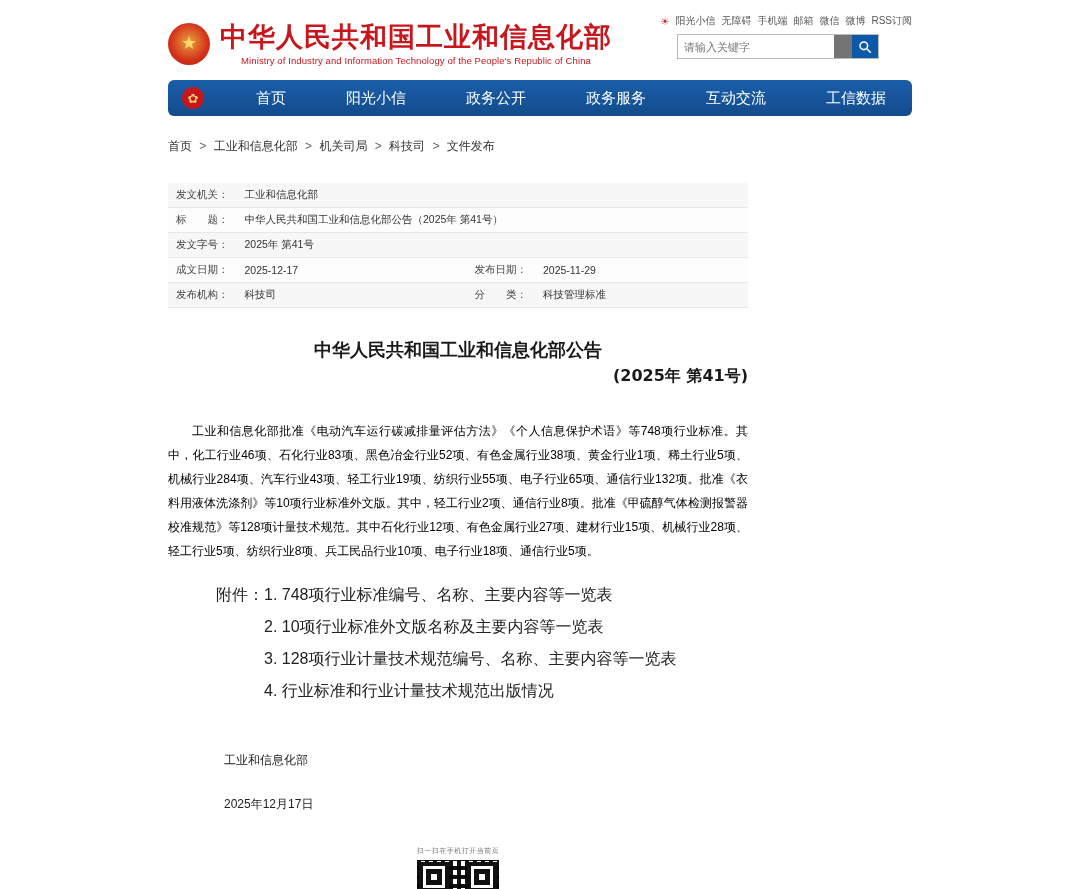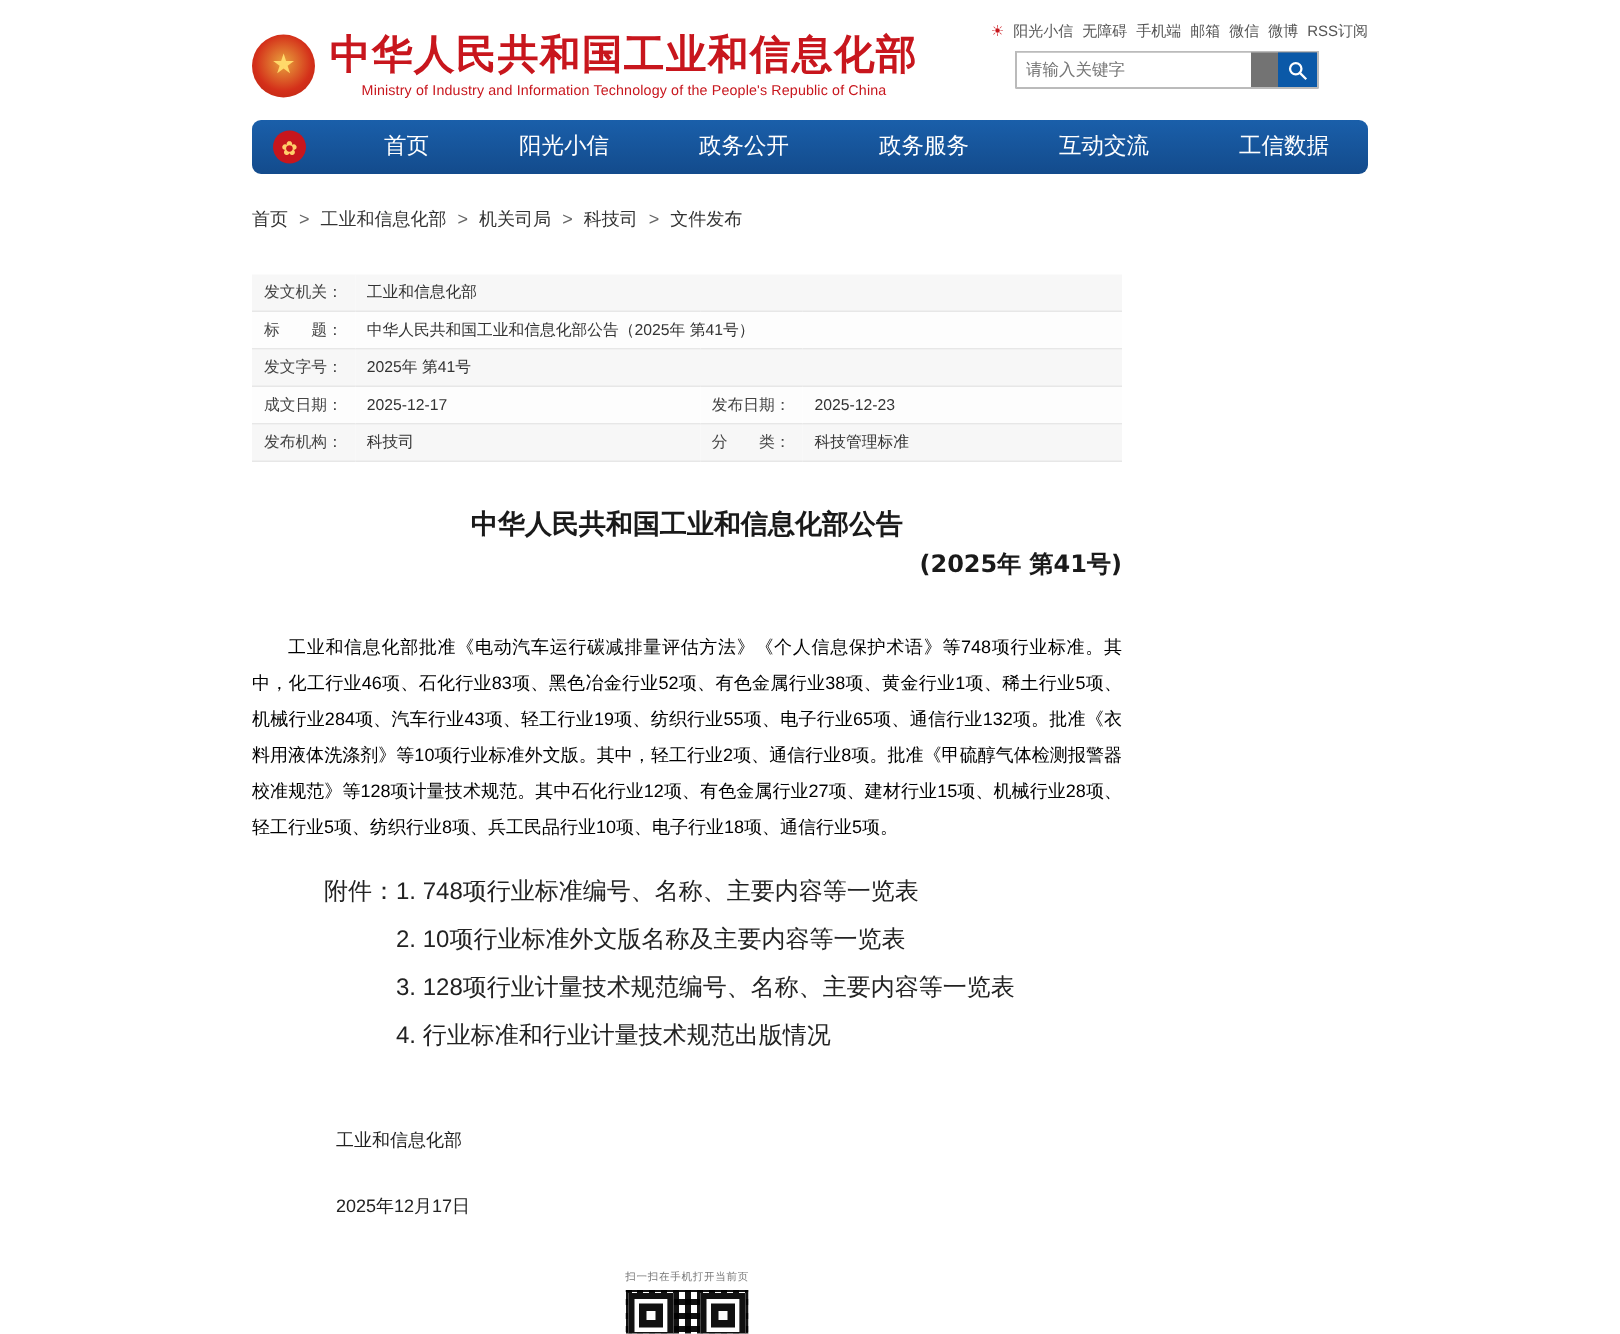--- a/index.html
+++ b/index.html
@@ -231,21 +231,21 @@
       <td class="meta-value" colspan="3">中华人民共和国工业和信息化部公告（2025年 第41号）</td>
     </tr>
     <tr>
       <td class="meta-label">发文字号：</td>
       <td class="meta-value" colspan="3">2025年 第41号</td>
     </tr>
     <tr>
       <td class="meta-label">成文日期：</td>
       <td class="meta-value" style="width:230px">2025-12-17</td>
       <td class="meta-label">发布日期：</td>
-      <td class="meta-value">2025-12-23</td>
+      <td class="meta-value">2025-11-29</td>
     </tr>
     <tr>
       <td class="meta-label">发布机构：</td>
       <td class="meta-value">科技司</td>
       <td class="meta-label">分　　类：</td>
       <td class="meta-value">科技管理标准</td>
     </tr>
   </tbody>
     </table>
 

